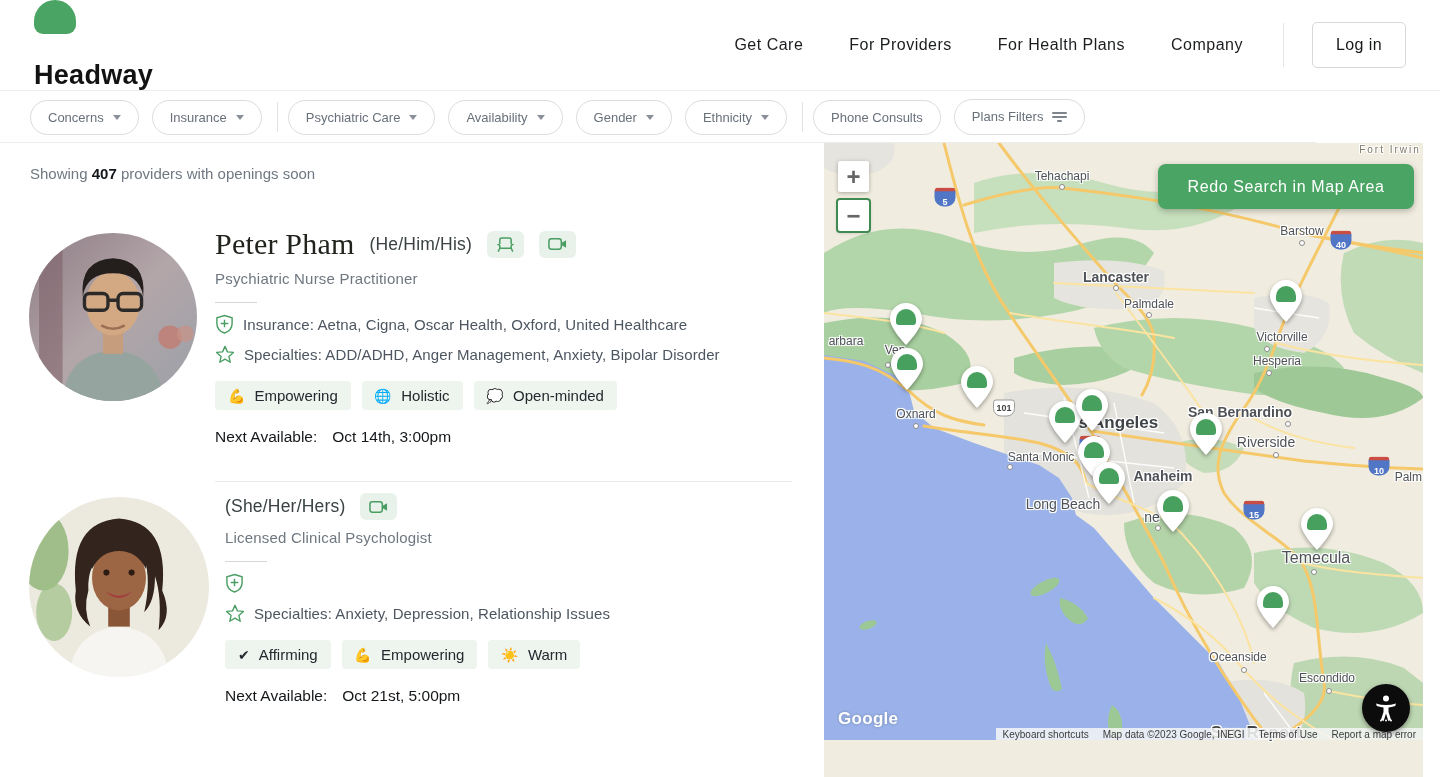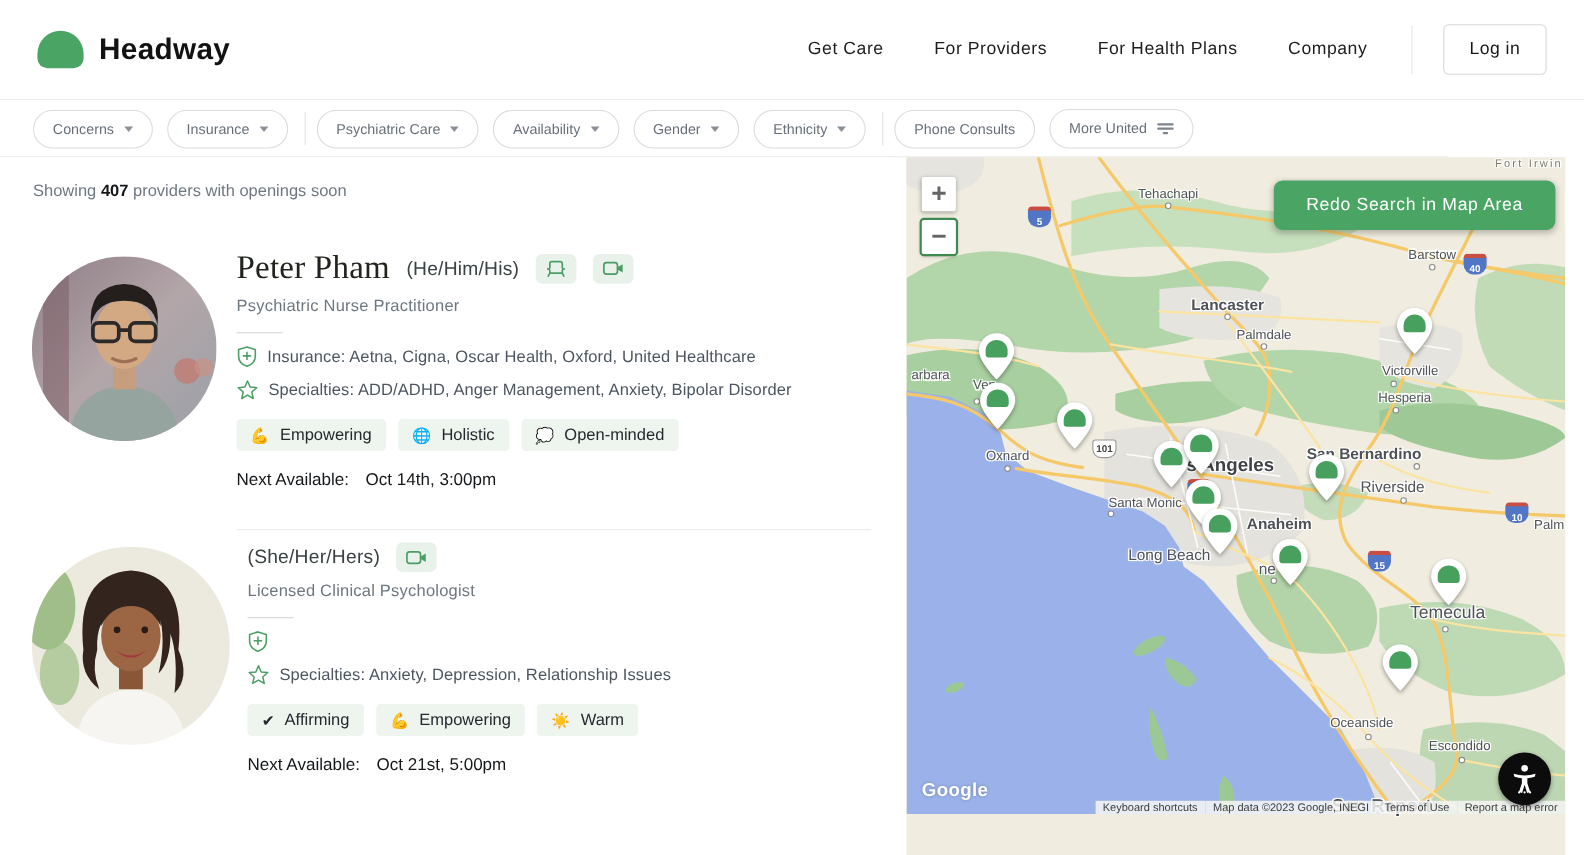--- a/index.html
+++ b/index.html
@@ -2,21 +2,21 @@
 <html><head>
 <meta charset="utf-8">
 <style>
   * { box-sizing: border-box; margin: 0; padding: 0; }
   html,body { width:1440px; height:777px; background:#fff; overflow:hidden;
               font-family:"Liberation Sans", sans-serif; color:#16181a; }
 
   
   .header { position:absolute; left:0; top:0; width:1440px; height:91px;
             border-bottom:1px solid #ececec; display:flex; align-items:center; padding:0 34px; background:#fff; }
-  .logo { display:flex; align-items:center; gap:14px; cursor:pointer; }
+  .logo { display:flex; gap:26px; cursor:pointer;flex-direction:column; }
   .logo-mark { width:42px; height:34px; background:#4aa564; border-radius:21px 21px 9px 9px; }
   .brand-name { font-size:27px; font-weight:700; letter-spacing:.3px; color:#121212; }
   .nav { margin-left:auto; display:flex; align-items:center; }
   .nav-item { font-size:16px; letter-spacing:.5px; color:#1b1d1f; margin-left:46px; cursor:pointer; white-space:nowrap; }
   .nav-divider { width:1px; height:44px; background:#e6e6e6; margin-left:40px; }
   .login-btn { margin-left:28px; padding:13px 23px; border:1px solid #d8d8d8; border-radius:5px;
                font-size:16px; letter-spacing:.4px; background:#fff; cursor:pointer; color:#16181a; }
 
   
   .filterbar { position:absolute; left:0; top:92px; width:1316px; height:51px;
@@ -132,21 +132,21 @@
   </div>
   <div class="pill">
     <span>Ethnicity</span>
     <span class="caret"></span>
   </div>
   <div class="fdivider"></div>
   <div class="pill">
     <span>Phone Consults</span>
   </div>
   <div class="pill">
-    <span>More United</span>
+    <span>Plans Filters</span>
     <span class="flines">
         <span></span>
         <span></span>
         <span></span>
       </span>
   </div>
 </div>
 
 <div class="list">
   <div class="results-line">

